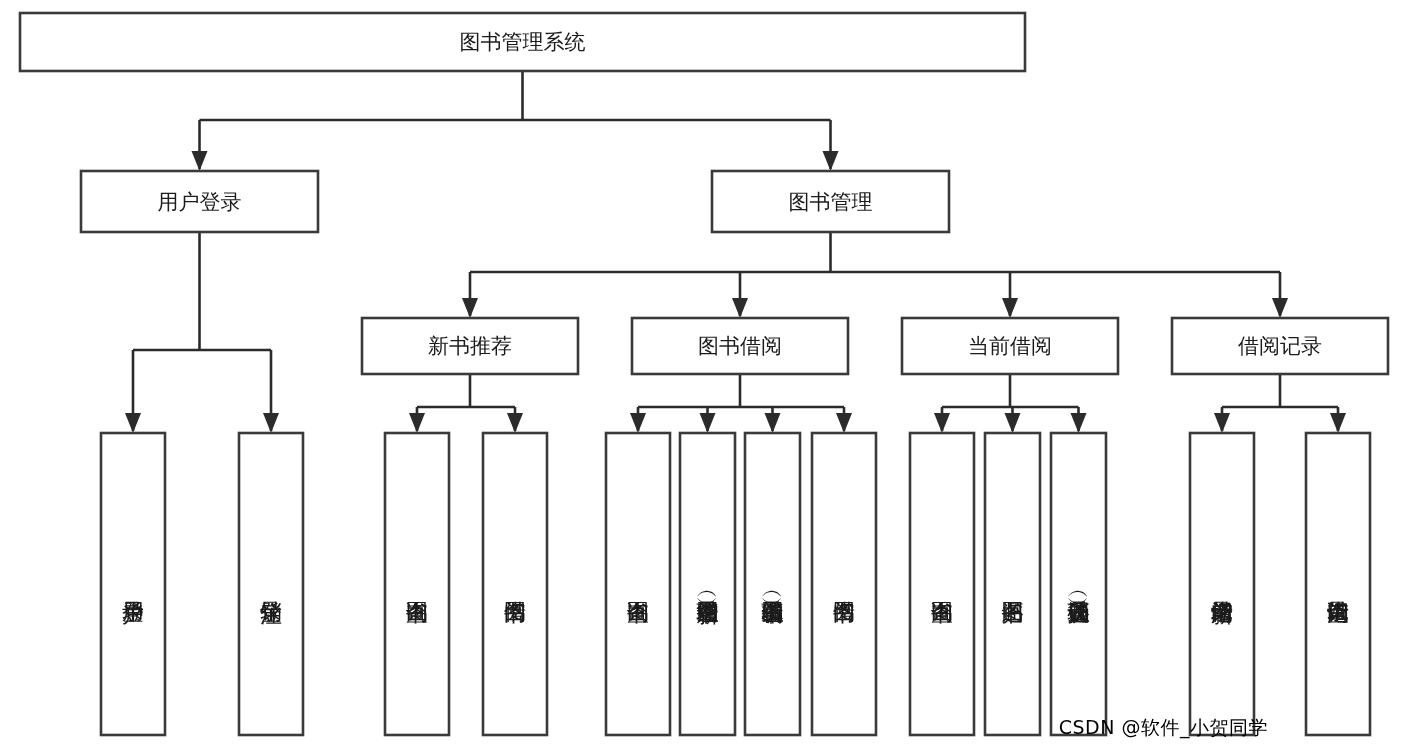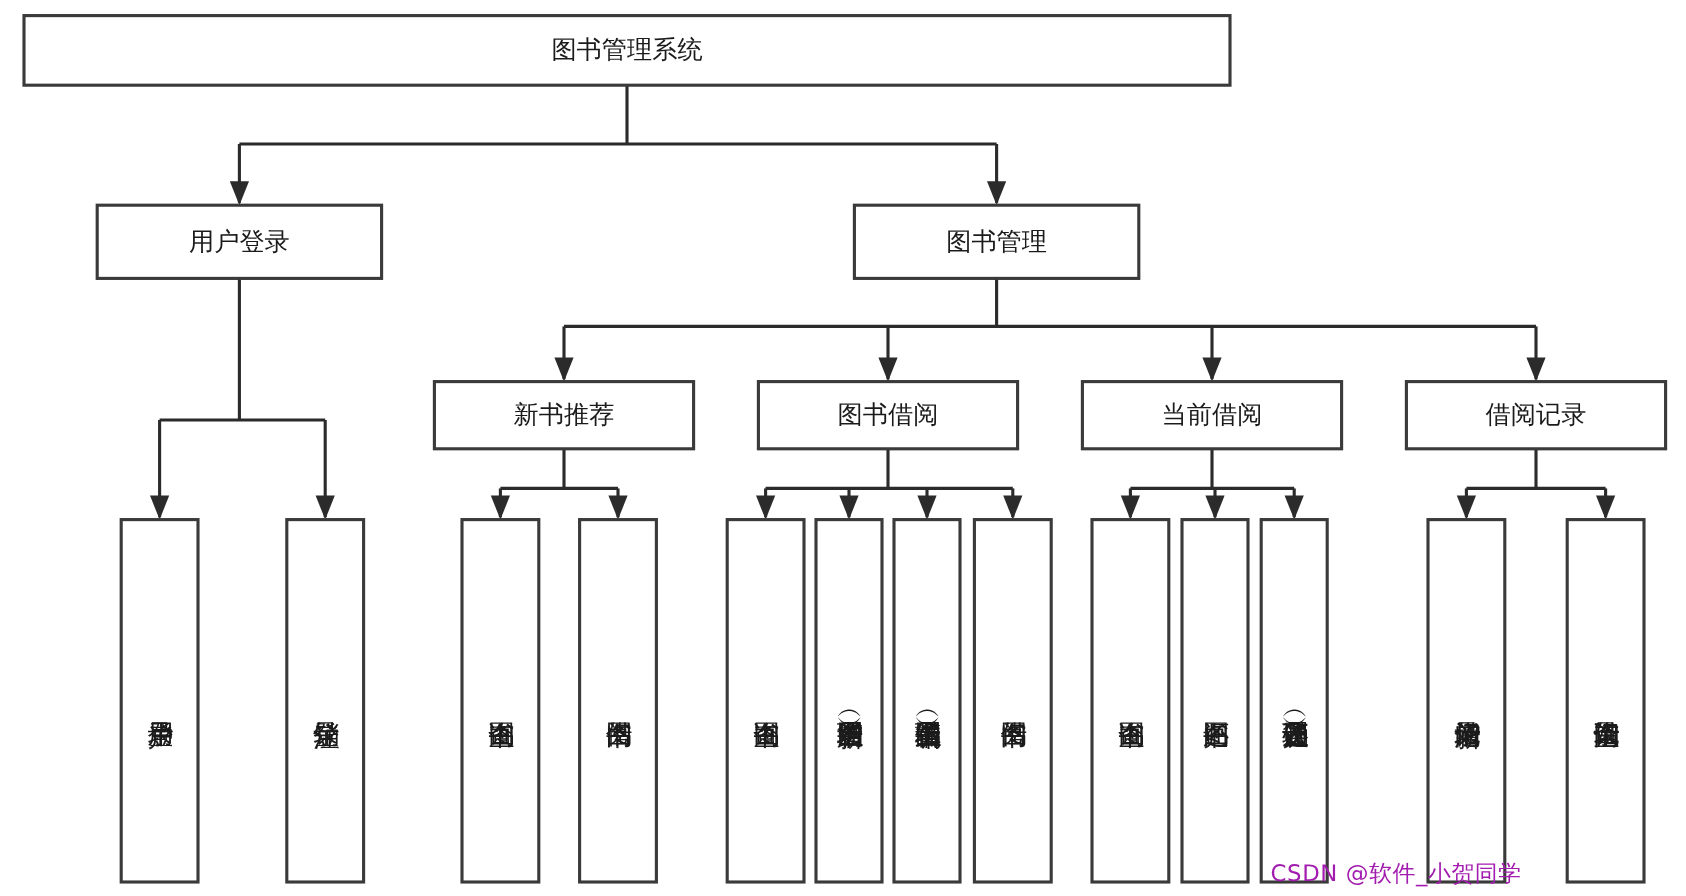--- a/index.html
+++ b/index.html
@@ -63,21 +63,21 @@
     color: #1b1b1b;
     white-space: nowrap;
     pointer-events: none;
   }
   #watermark {
     position: absolute;
     right: 8px;
     bottom: 6px;
     font-family: "DejaVu Sans", "Liberation Sans", sans-serif;
     font-size: 19px;
-    color: #a21caf;
+    color: #000000;
     letter-spacing: 0.5px;
     white-space: nowrap;
   }
 </style>
 </head>
 <body>
 
 <div id="diagram-root">
 
   <svg id="tree-svg" viewBox="0 0 1405 747">

